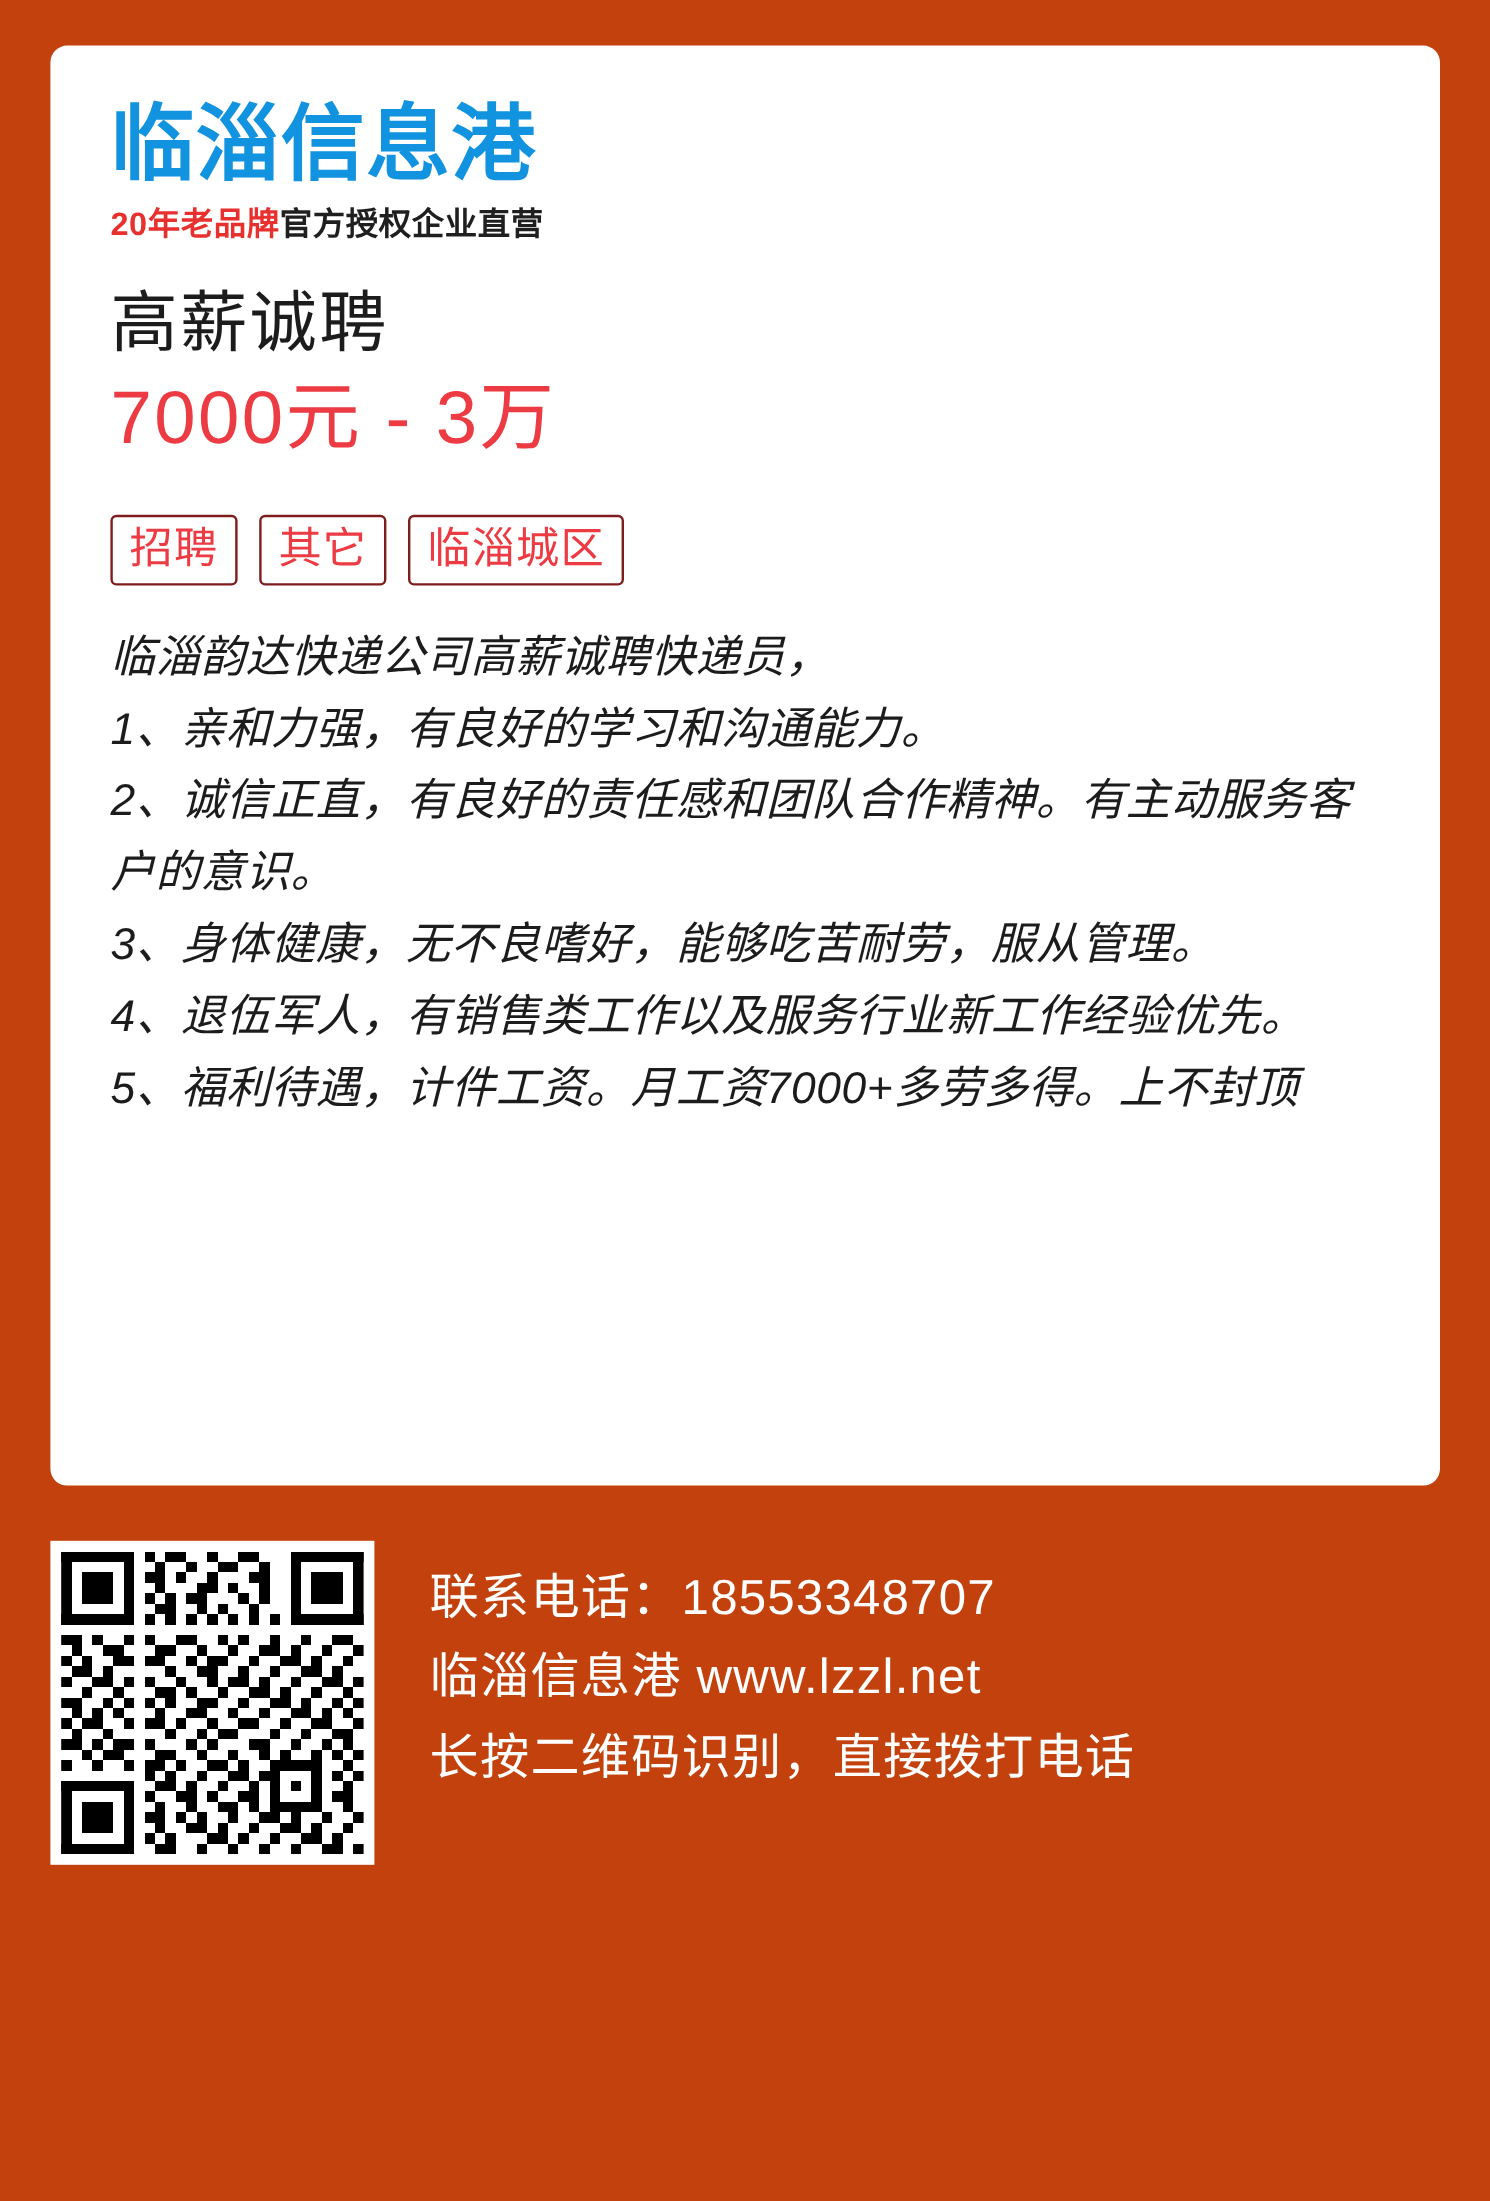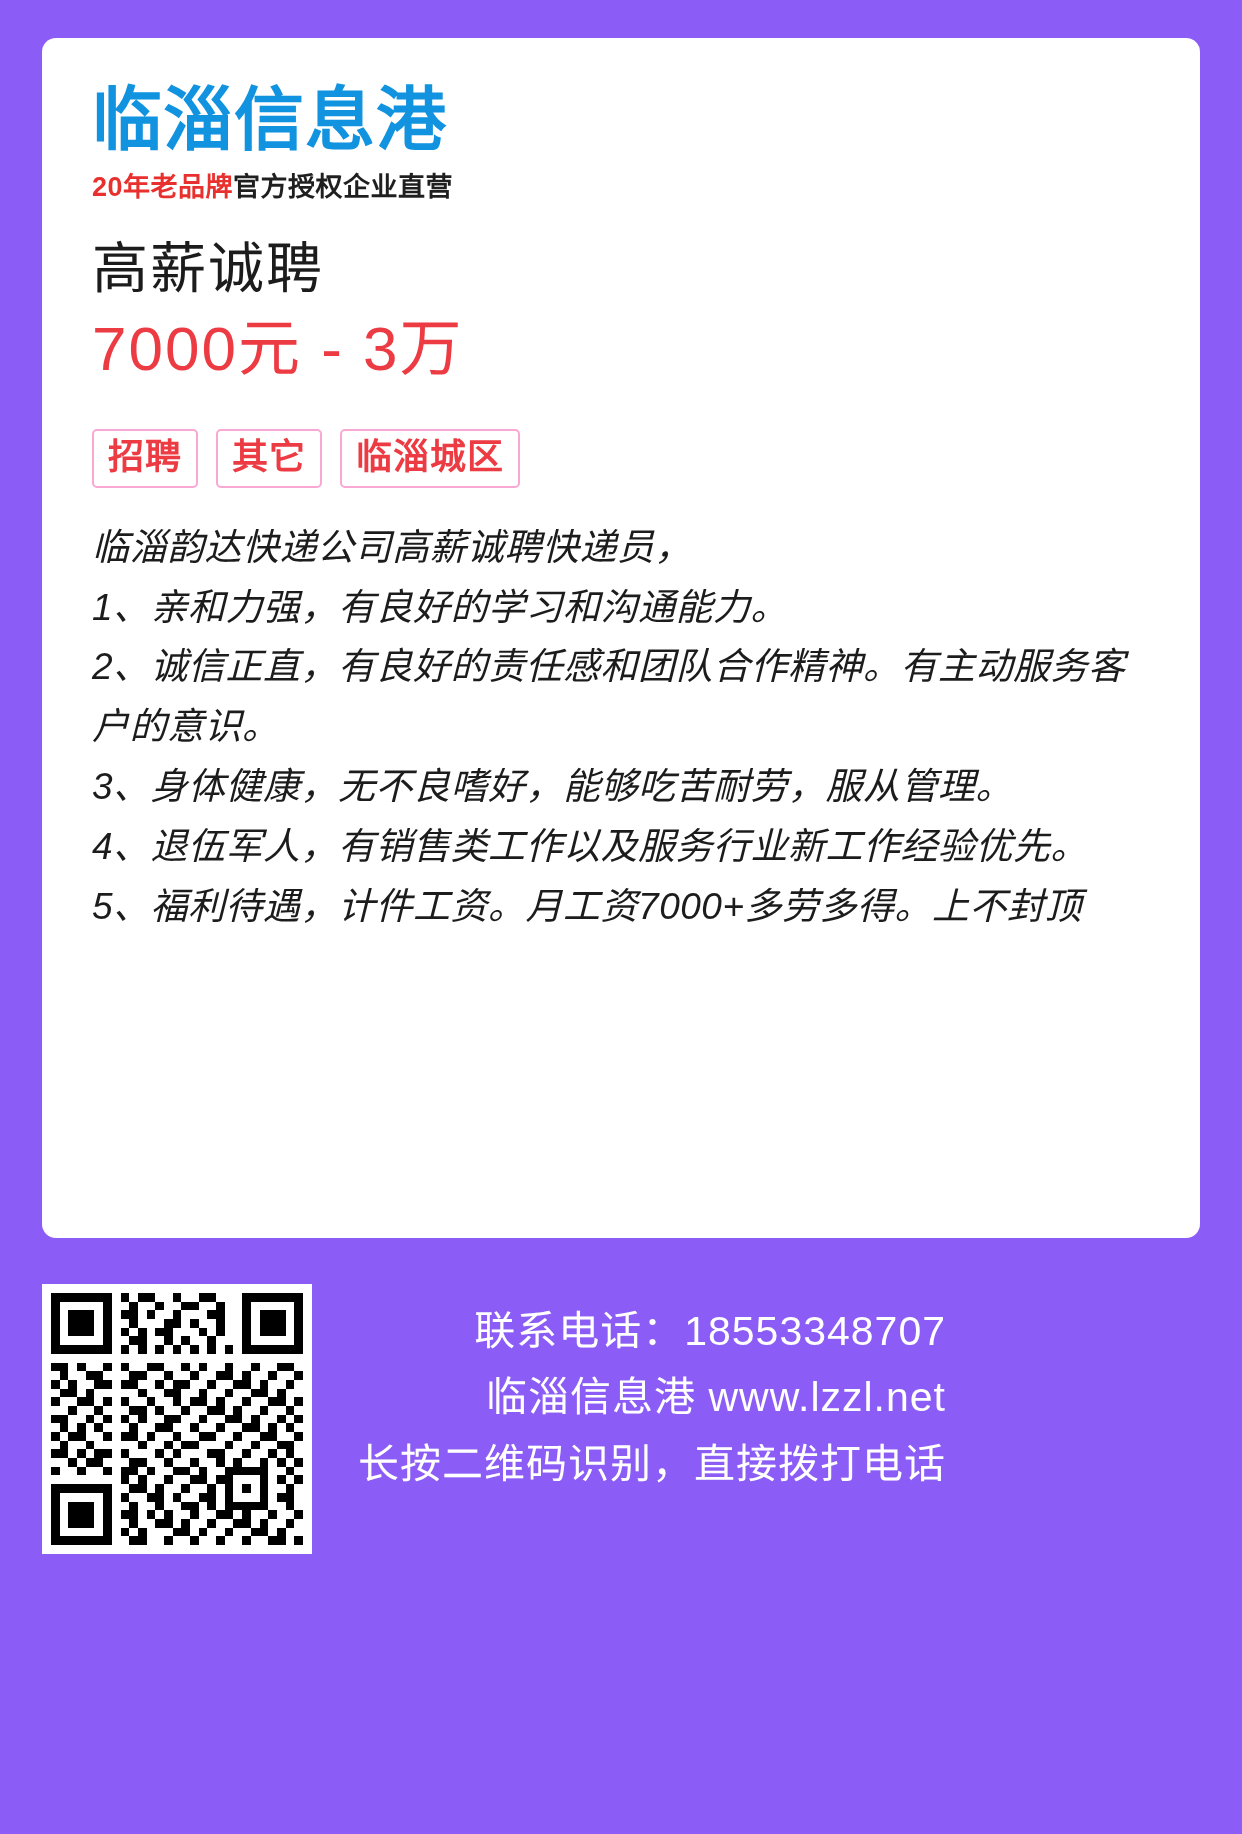--- a/index.html
+++ b/index.html
@@ -11,21 +11,21 @@
     height: 1834px;
     background: #ec3b43;
     font-family: "Liberation Sans", "DejaVu Sans", sans-serif;
     overflow: hidden;
   }
 
   .poster {
     position: relative;
     width: 1242px;
     height: 1834px;
-    background: #8b5cf6;
+    background: #c2410c;
     box-sizing: border-box;
     padding: 38px 42px 0 42px;
   }
 
   .card {
     background: #ffffff;
     border-radius: 14px;
     box-sizing: border-box;
     padding: 46px 50px 40px 50px;
     width: 100%;
@@ -76,29 +76,28 @@
     margin-bottom: 42px;
   }
 
   
   .tags {
     display: flex;
     gap: 18px;
     margin-bottom: 30px;
   }
   .tag {
-    border: 2px solid #f9a8d4;
+    border: 2px solid #7f1d1d;
     color: #ec3b43;
     border-radius: 5px;
     font-size: 36px;
     padding: 6px 14px 9px 14px;
     line-height: 1.1;
     letter-spacing: 1px;
     white-space: nowrap;
-    font-weight: bold;
   }
 
   
   .body-text {
     font-size: 37px;
     color: #1c1c1c;
     line-height: 1.62;
     letter-spacing: 0.5px;
     white-space: pre-wrap;
     word-break: break-word;
@@ -123,21 +122,20 @@
     background: #ffffff;
     padding: 9px;
     box-sizing: border-box;
     flex: 0 0 auto;
   }
   .qr svg { display: block; }
 
   .contact {
     padding-top: 14px;
     color: #ffffff;
-    text-align: right;
   }
   .contact-line {
     font-size: 41px;
     line-height: 1.62;
     letter-spacing: 1px;
     white-space: nowrap;
   }
 </style>
 </head>
 <body>

